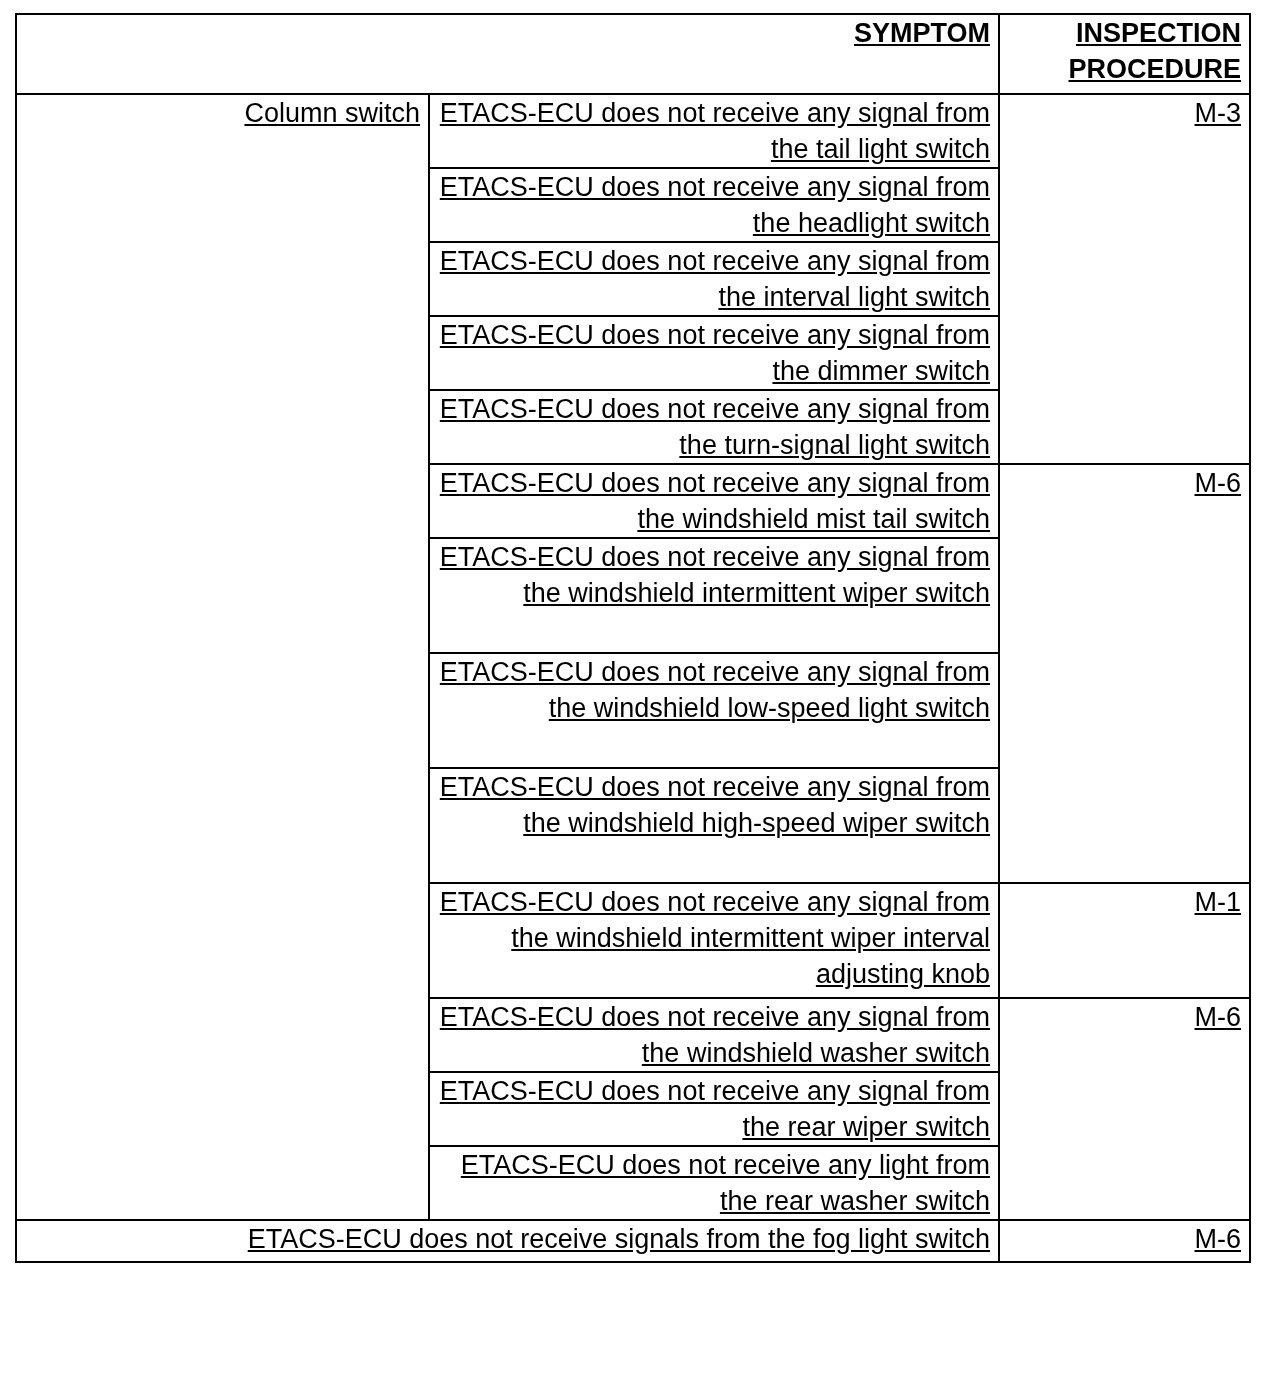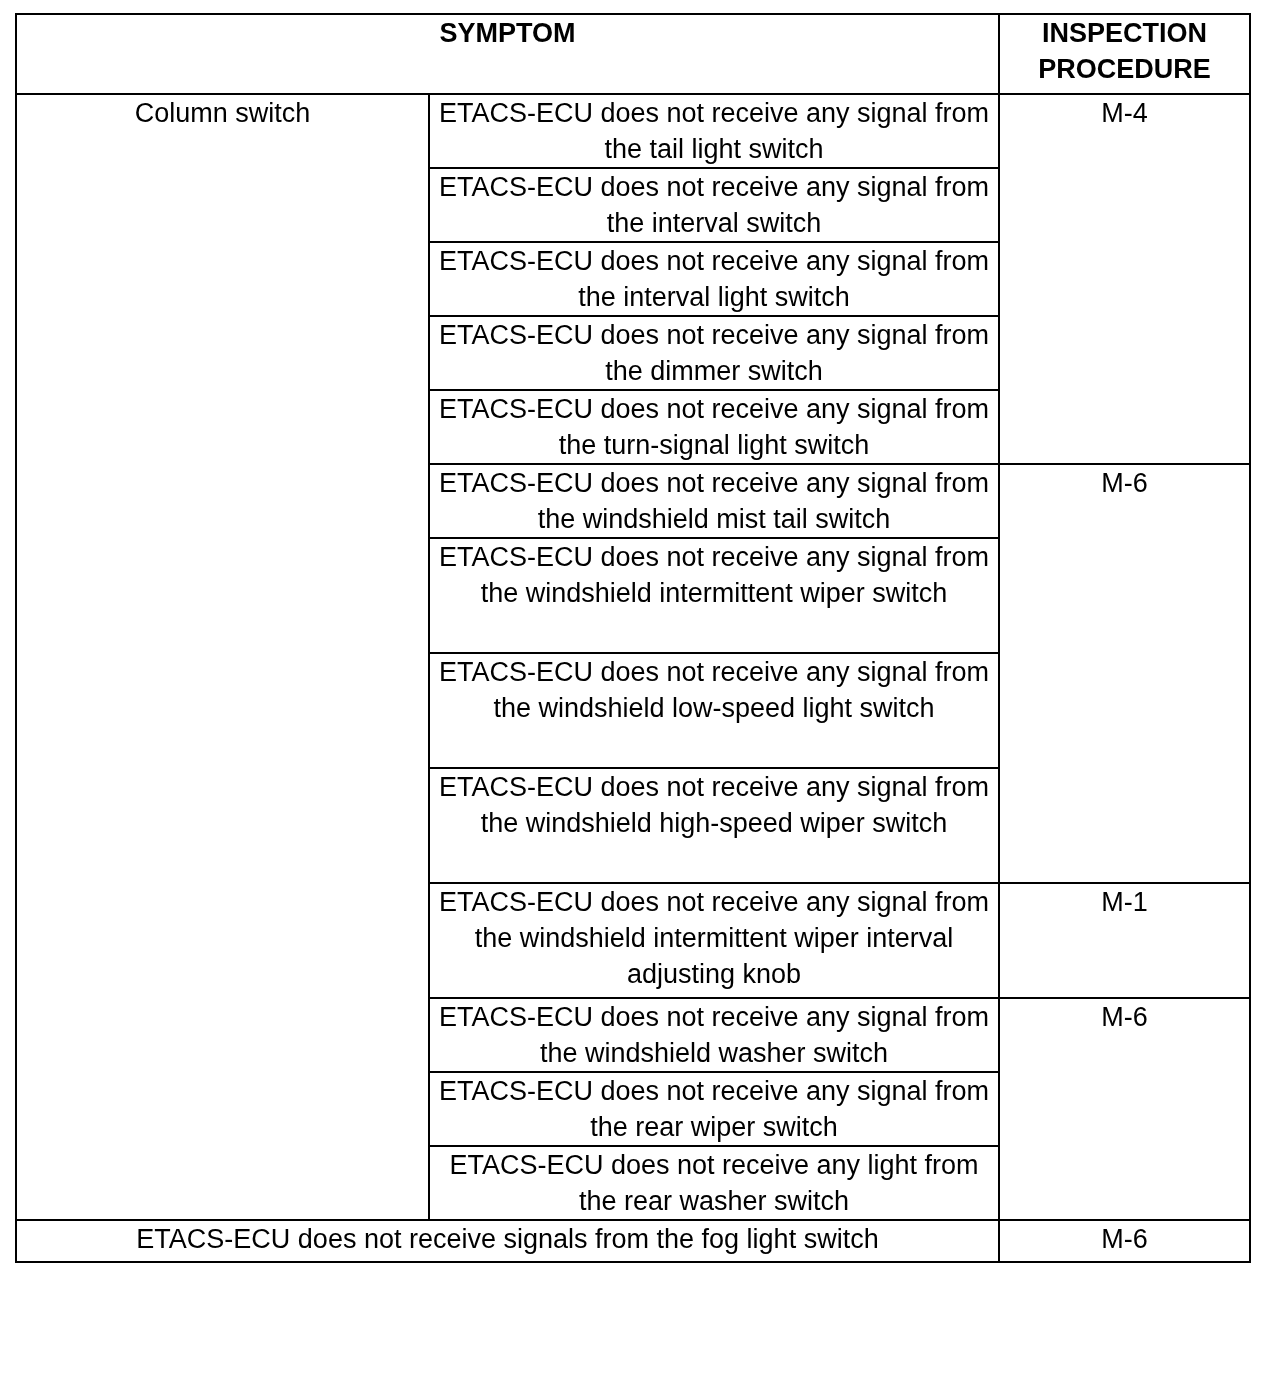--- a/index.html
+++ b/index.html
@@ -1,18 +1,18 @@
 <!DOCTYPE html>
 <html><head>
 <meta charset="utf-8">
 <style>
   html, body { margin:0; padding:0; background:#ffffff; }
   body { width:1280px; height:1384px; position:relative; font-family:"Liberation Sans", sans-serif; color:#000; }
   table { position:absolute; left:15px; top:13px; border-collapse:collapse; table-layout:fixed; width:1234px; }
-  td, th { border:2px solid #000; vertical-align:top; text-align:center; font-size:27px; line-height:36px; padding:0 8px; font-weight:normal; }
+  td, th { border:2px solid #000; vertical-align:top; text-align:right; font-size:27px; line-height:36px; padding:0 8px; font-weight:normal;text-decoration:underline; }
   th { font-weight:bold; }
   col.c1 { width:413px; }
   col.c2 { width:570px; }
   col.c3 { width:251px; }
   .h-header { height:80px; }
   .r2 { height:69px; }
   .r3 { height:115px; }
   .r-last { height:42px;border-radius:15px; }
 </style>
 </head>
@@ -25,24 +25,24 @@
       <col class="c3">
     </colgroup>
   <tbody>
       <tr class="h-header">
     <th colspan="2">SYMPTOM</th>
     <th>INSPECTION PROCEDURE</th>
   </tr>
   <tr class="r2">
     <td rowspan="13">Column switch</td>
     <td>ETACS-ECU does not receive any signal from the tail light switch</td>
-    <td rowspan="5">M-4</td>
+    <td rowspan="5">M-3</td>
   </tr>
   <tr class="r2">
-    <td>ETACS-ECU does not receive any signal from the interval switch</td>
+    <td>ETACS-ECU does not receive any signal from the headlight switch</td>
   </tr>
   <tr class="r2">
     <td>ETACS-ECU does not receive any signal from the interval light switch</td>
   </tr>
   <tr class="r2">
     <td>ETACS-ECU does not receive any signal from the dimmer switch</td>
   </tr>
   <tr class="r2">
     <td>ETACS-ECU does not receive any signal from the turn-signal light switch</td>
   </tr>

